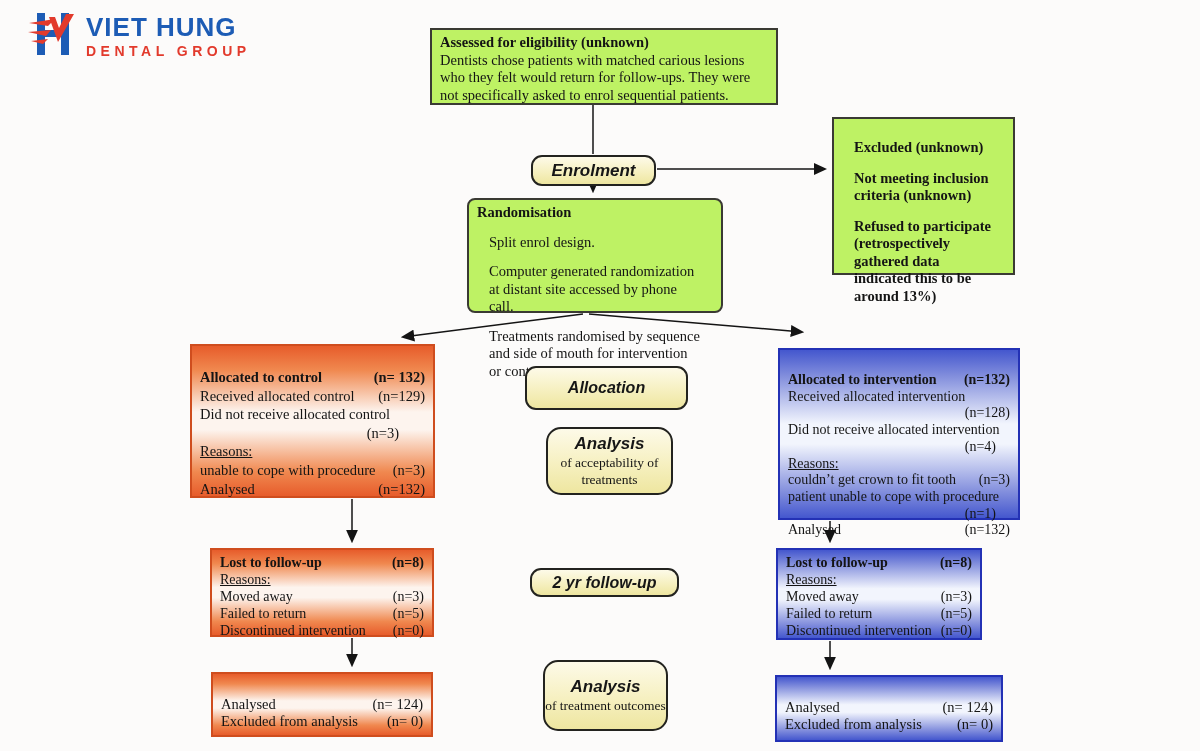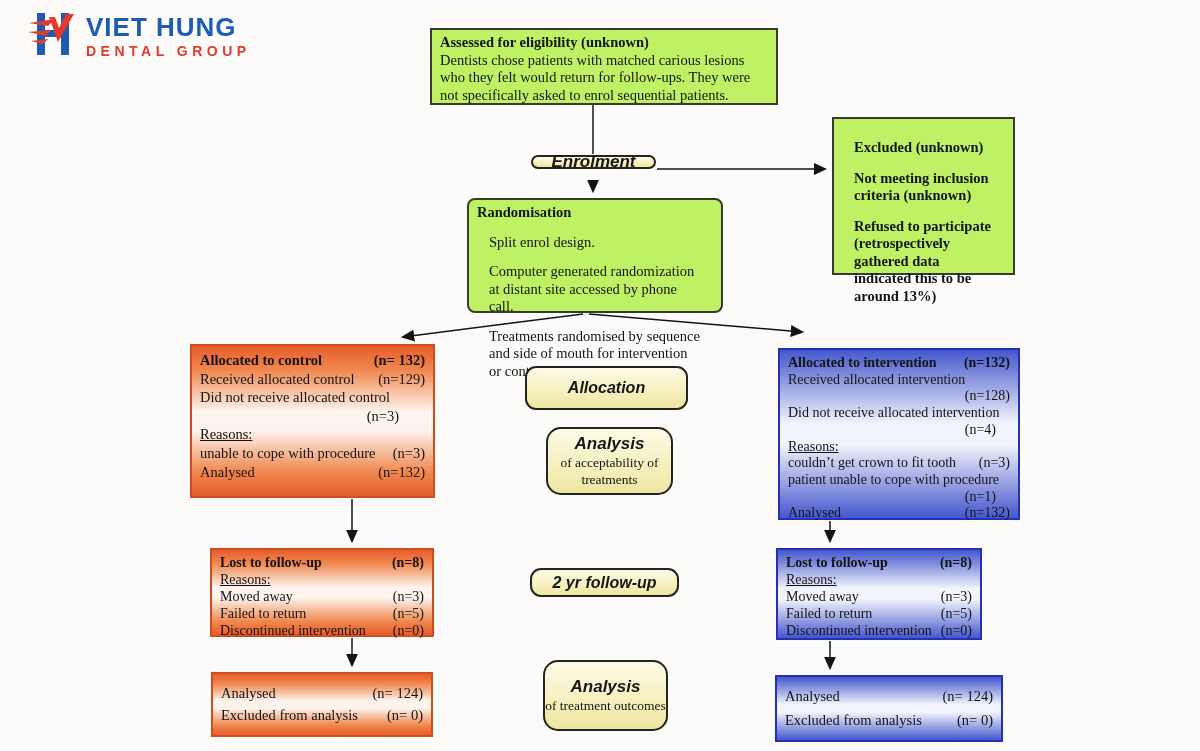--- a/index.html
+++ b/index.html
@@ -23,41 +23,41 @@
   
   .rbox{position:absolute;box-sizing:border-box;border:2px solid #23231f;border-radius:11px;
         background:linear-gradient(180deg,#fdfae8 0%,#f6f0c0 55%,#eee6a0 100%);
         display:flex;flex-direction:column;align-items:center;justify-content:center;
         text-align:center;}
   .stage-label{font-family:"Liberation Sans",sans-serif;font-weight:bold;font-style:italic;
         font-size:17px;color:#161616;}
   .stage-sub{font-family:"Liberation Serif",serif;font-size:13.5px;font-weight:normal;
         font-style:normal;line-height:1.2;margin-top:1px;}
   
-  .stat{position:absolute;box-sizing:border-box;padding:5px 8px;font-size:14.5px;}
+  .stat{position:absolute;box-sizing:border-box;padding:22px 8px;font-size:14.5px;}
   .stat .row{display:flex;justify-content:space-between;white-space:nowrap;}
   .stat .row.bold{font-weight:bold;}
   .stat .l.u{text-decoration:underline;}
   .orange{background:linear-gradient(180deg,#e75c2b 0%,#f0884f 16%,#fdf4ee 44%,#fdf4ee 56%,#f0884f 84%,#e75c2b 100%);
           border:2px solid #cf4d1e;}
   .blue{background:linear-gradient(180deg,#4457ce 0%,#8490dd 16%,#f2f5fd 44%,#f2f5fd 56%,#8490dd 84%,#4457ce 100%);
           border:2px solid #2331b5;}
   
   .alloc-l{left:190px;top:344px;width:245px;height:154px;line-height:18.6px;}
   .alloc-r{left:778px;top:348px;width:242px;height:172px;font-size:14px;line-height:16.7px;}
   .lost-l{left:210px;top:548px;width:224px;height:89px;font-size:14px;line-height:17px;padding-top:4px;}
   .lost-r{left:776px;top:548px;width:206px;height:92px;font-size:14px;line-height:17px;padding-top:4px;}
   .fin-l{left:211px;top:672px;width:222px;height:65px;display:flex;flex-direction:column;justify-content:space-evenly;}
   .fin-r{left:775px;top:675px;width:228px;height:67px;display:flex;flex-direction:column;justify-content:space-evenly;}
   
   .assessed{left:430px;top:28px;width:348px;height:77px;}
   .excluded{left:832px;top:117px;width:183px;height:158px;font-weight:bold;padding-top:8px;}
   .randomisation{left:467px;top:198px;width:256px;height:115px;border-radius:8px;}
   
-  .enrolment{left:531px;top:155px;width:125px;height:14px;}
+  .enrolment{left:531px;top:155px;width:125px;height:31px;}
   .allocation{left:525px;top:366px;width:163px;height:44px;}
   .allocation .stage-label{font-size:16px;}
   .analysis1{left:546px;top:427px;width:127px;height:68px;border-radius:15px;}
   .followup{left:530px;top:568px;width:149px;height:29px;}
   .followup .stage-label{font-size:16px;}
   .analysis2{left:543px;top:660px;width:125px;height:71px;border-radius:15px;}
   
   svg.arrows{position:absolute;left:0;top:0;pointer-events:none;}
   .ln{stroke:#141414;stroke-width:1.5;fill:none;}
 </style>

